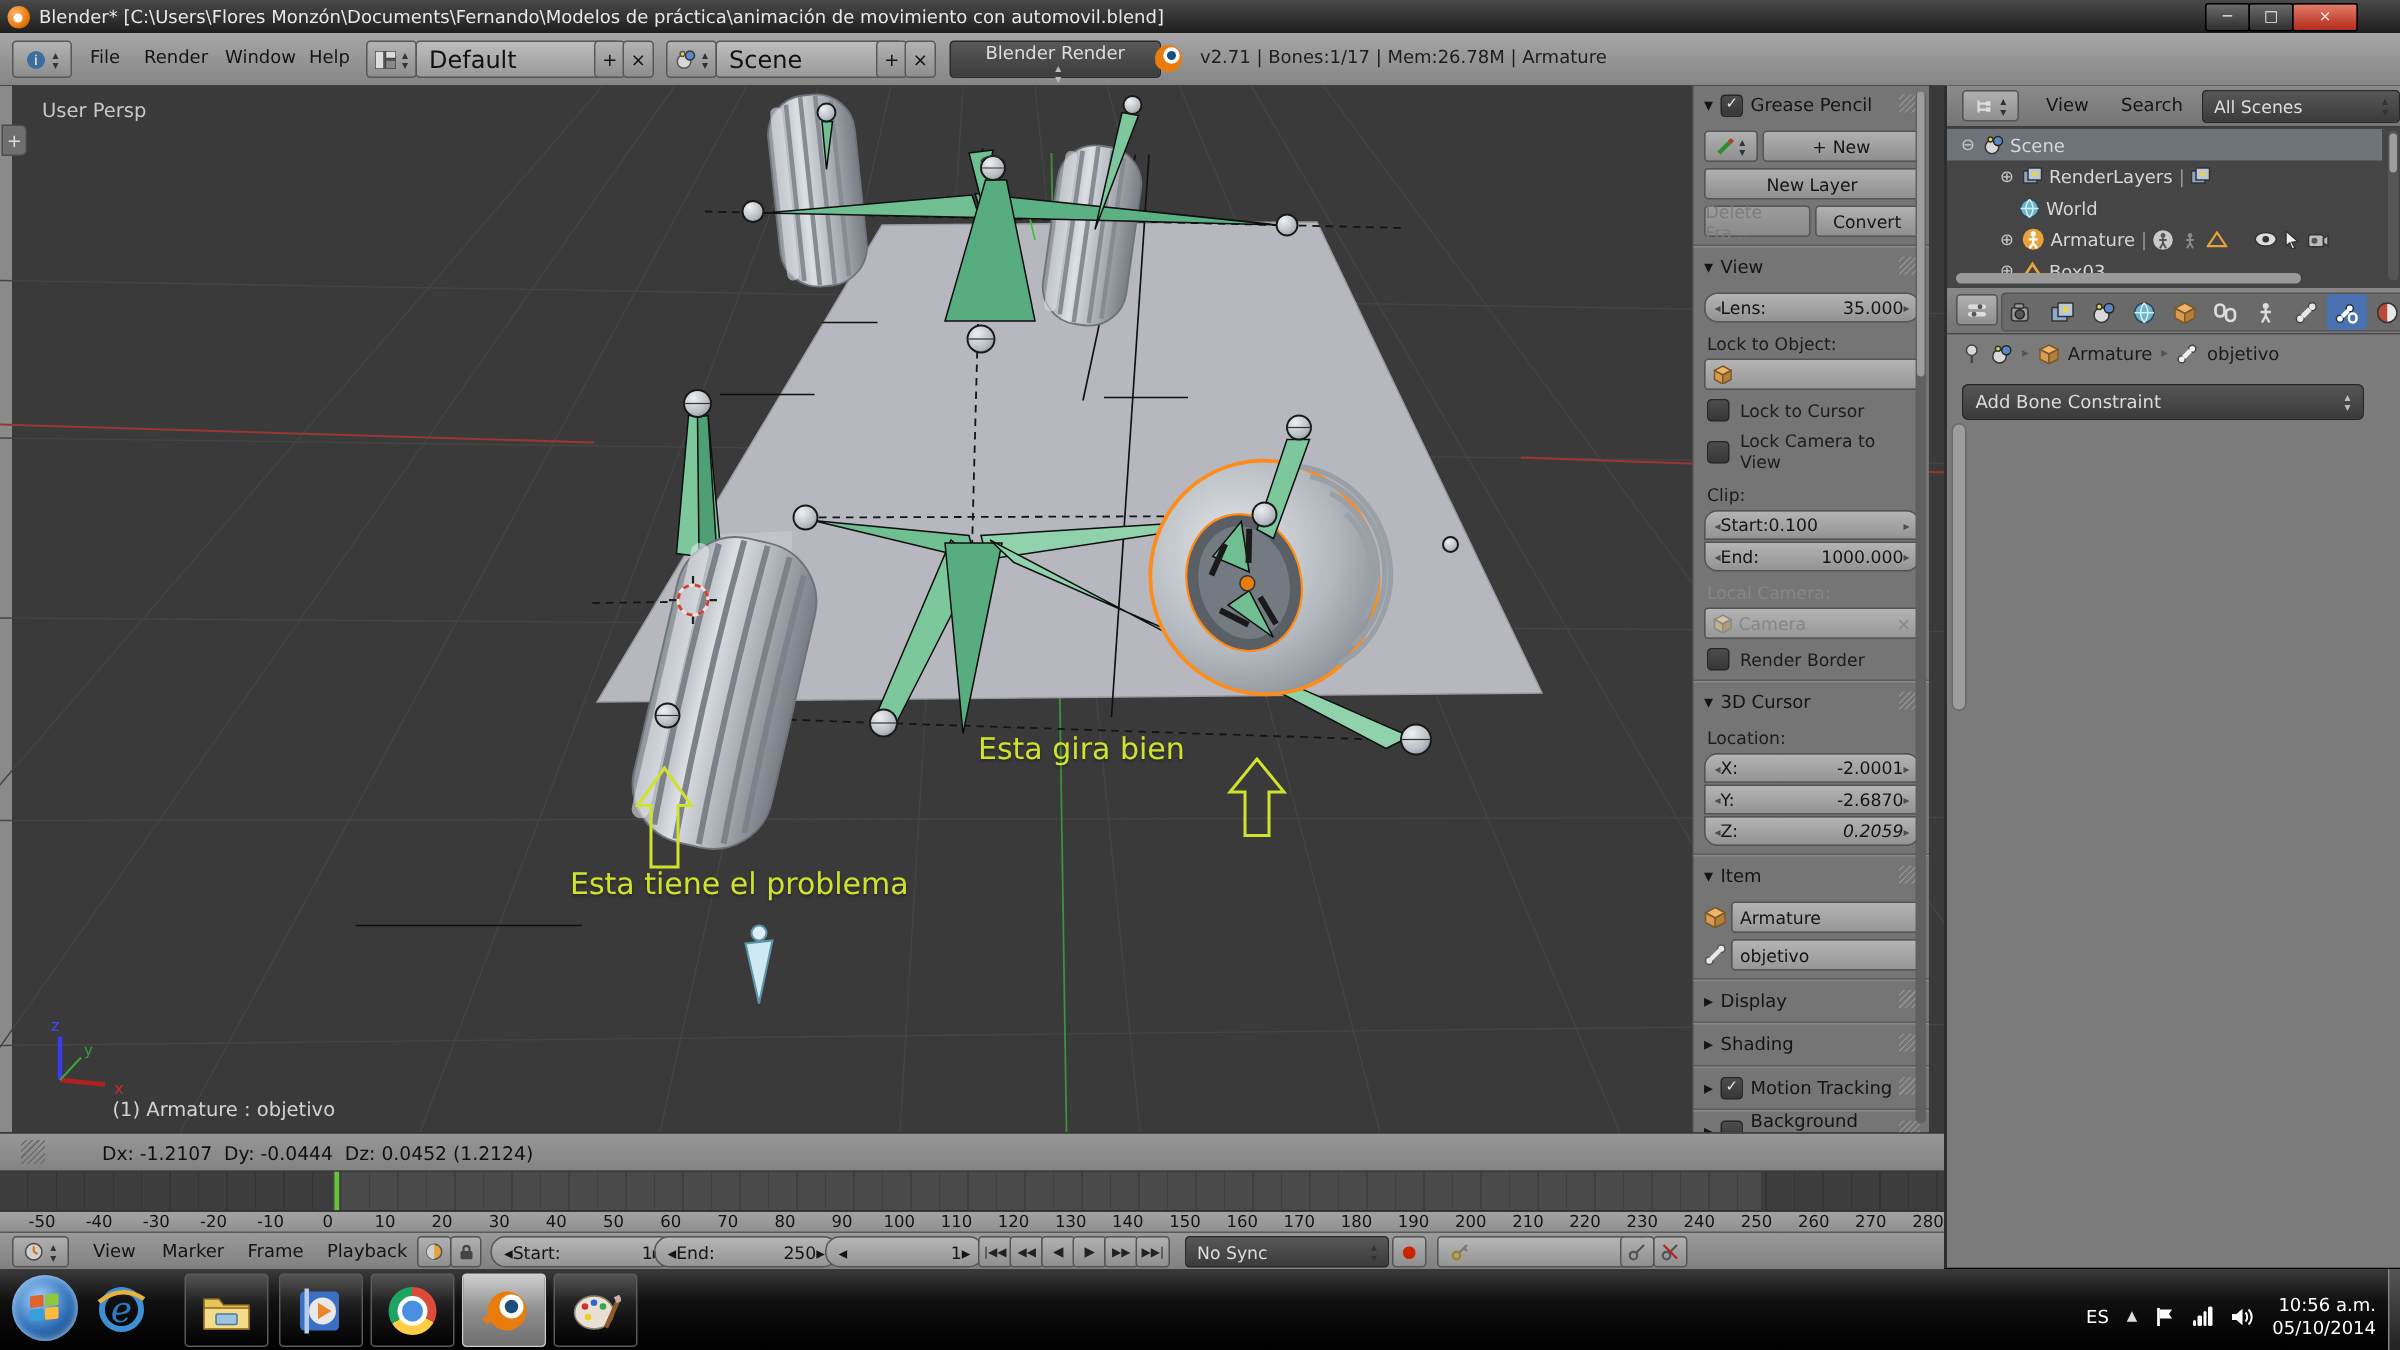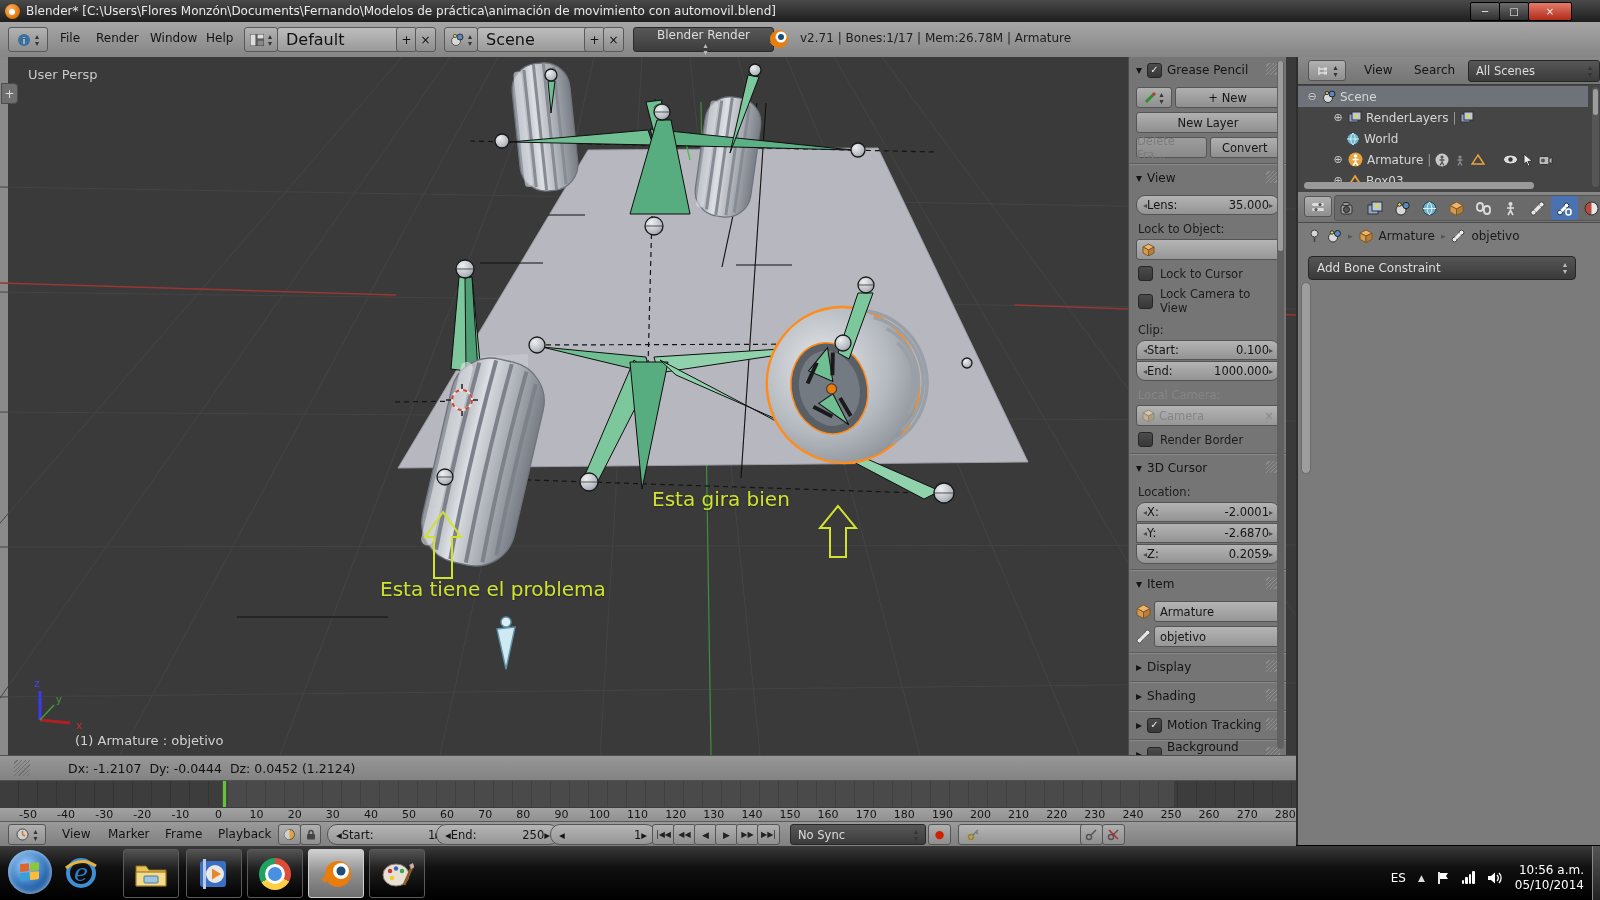--- a/index.html
+++ b/index.html
@@ -384,21 +384,21 @@
           <span>Lock to Cursor</span>
         </div>
         <div class="cbrow">
           <span class="cb"></span>
           <span>Lock Camera to View</span>
         </div>
         <div class="np-label" style="margin:8px 2px 3px;">Clip:</div>
         <div class="np-slider" style="border-radius:9px 9px 0 0;">
           <span class="sarr">◂</span>
           <span>Start:</span>
-          <span style="flex:1;text-align:right;">0.100</span>
+          <span style="flex:1;">0.100</span>
           <span class="sarr">▸</span>
         </div>
         <div class="np-slider" style="border-radius:0 0 9px 9px;margin-top:1px;">
           <span class="sarr">◂</span>
           <span>End:</span>
           <span style="flex:1;text-align:right;">1000.000</span>
           <span class="sarr">▸</span>
         </div>
         <div class="np-label dimtxt" style="margin:7px 2px 3px;">Local Camera:</div>
         <div class="np-field dim">
@@ -429,21 +429,21 @@
         </div>
         <div class="np-slider" style="border-radius:0;margin-top:1px;">
           <span class="sarr">◂</span>
           <span>Y:</span>
           <span style="flex:1;text-align:right;">-2.6870</span>
           <span class="sarr">▸</span>
         </div>
         <div class="np-slider" style="border-radius:0 0 9px 9px;margin-top:1px;">
           <span class="sarr">◂</span>
           <span>Z:</span>
-          <span style="flex:1;text-align:right;">0.2059</span>
+          <span style="flex:1;text-align:right;font-style:italic;">0.2059</span>
           <span class="sarr">▸</span>
         </div>
         <div class="np-sep"></div>
         <div class="np-header">
           <span>▾</span>
           <span>Item</span>
           <span class="np-hatch"></span>
         </div>
         <div class="row2" style="margin-top:8px;align-items:center;">
           <svg width="15" height="15">

